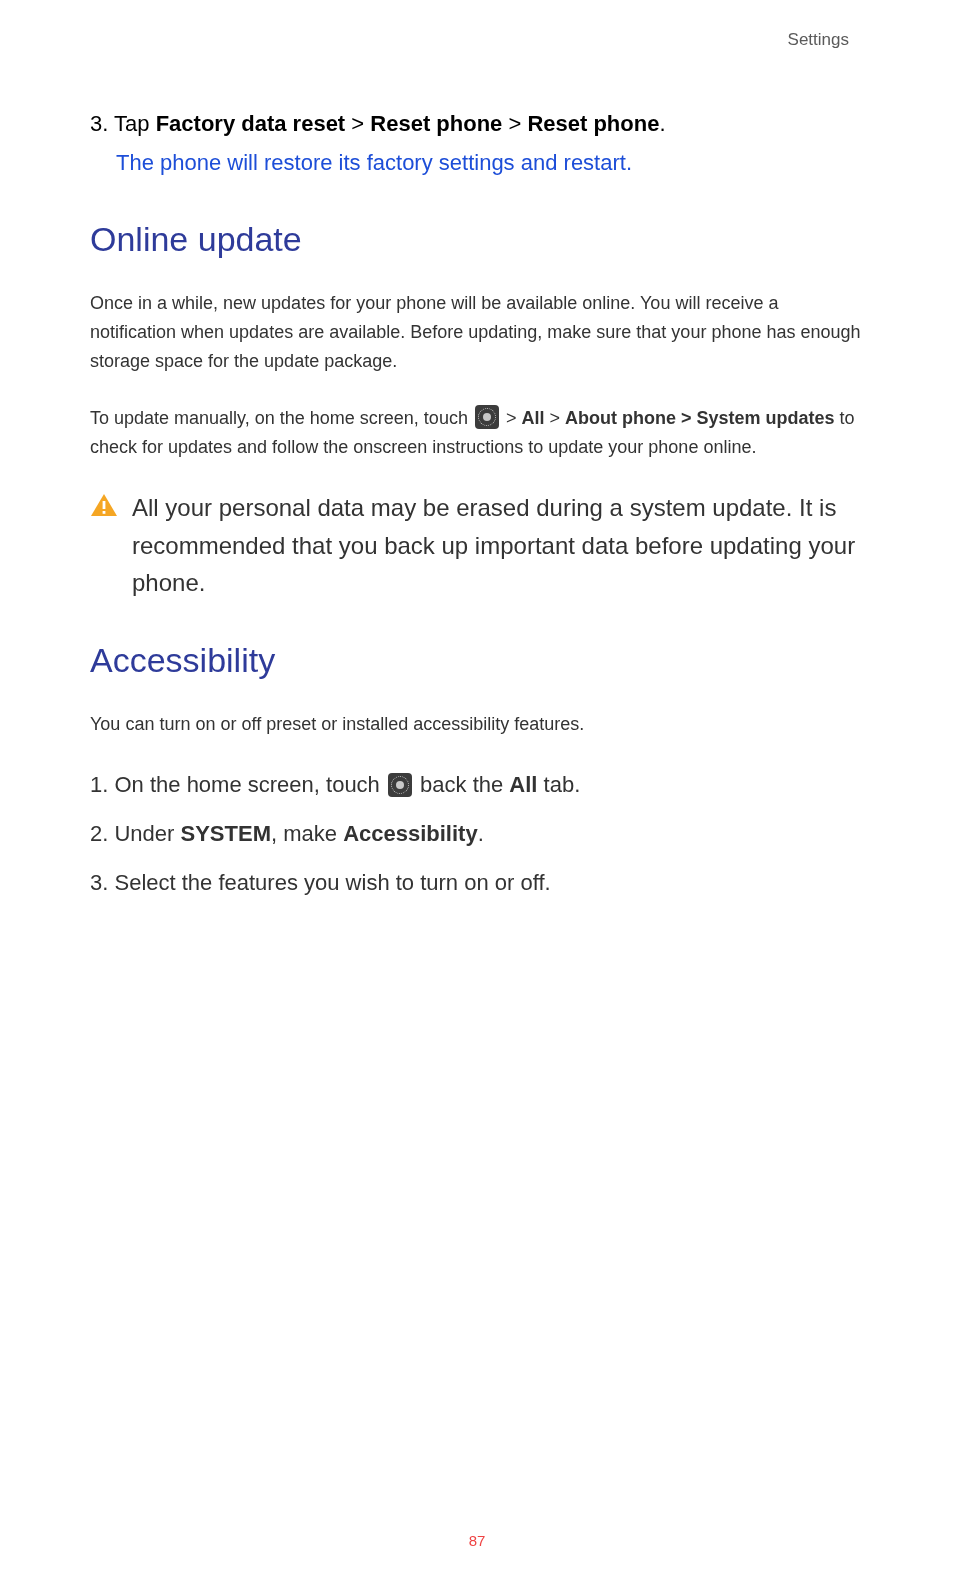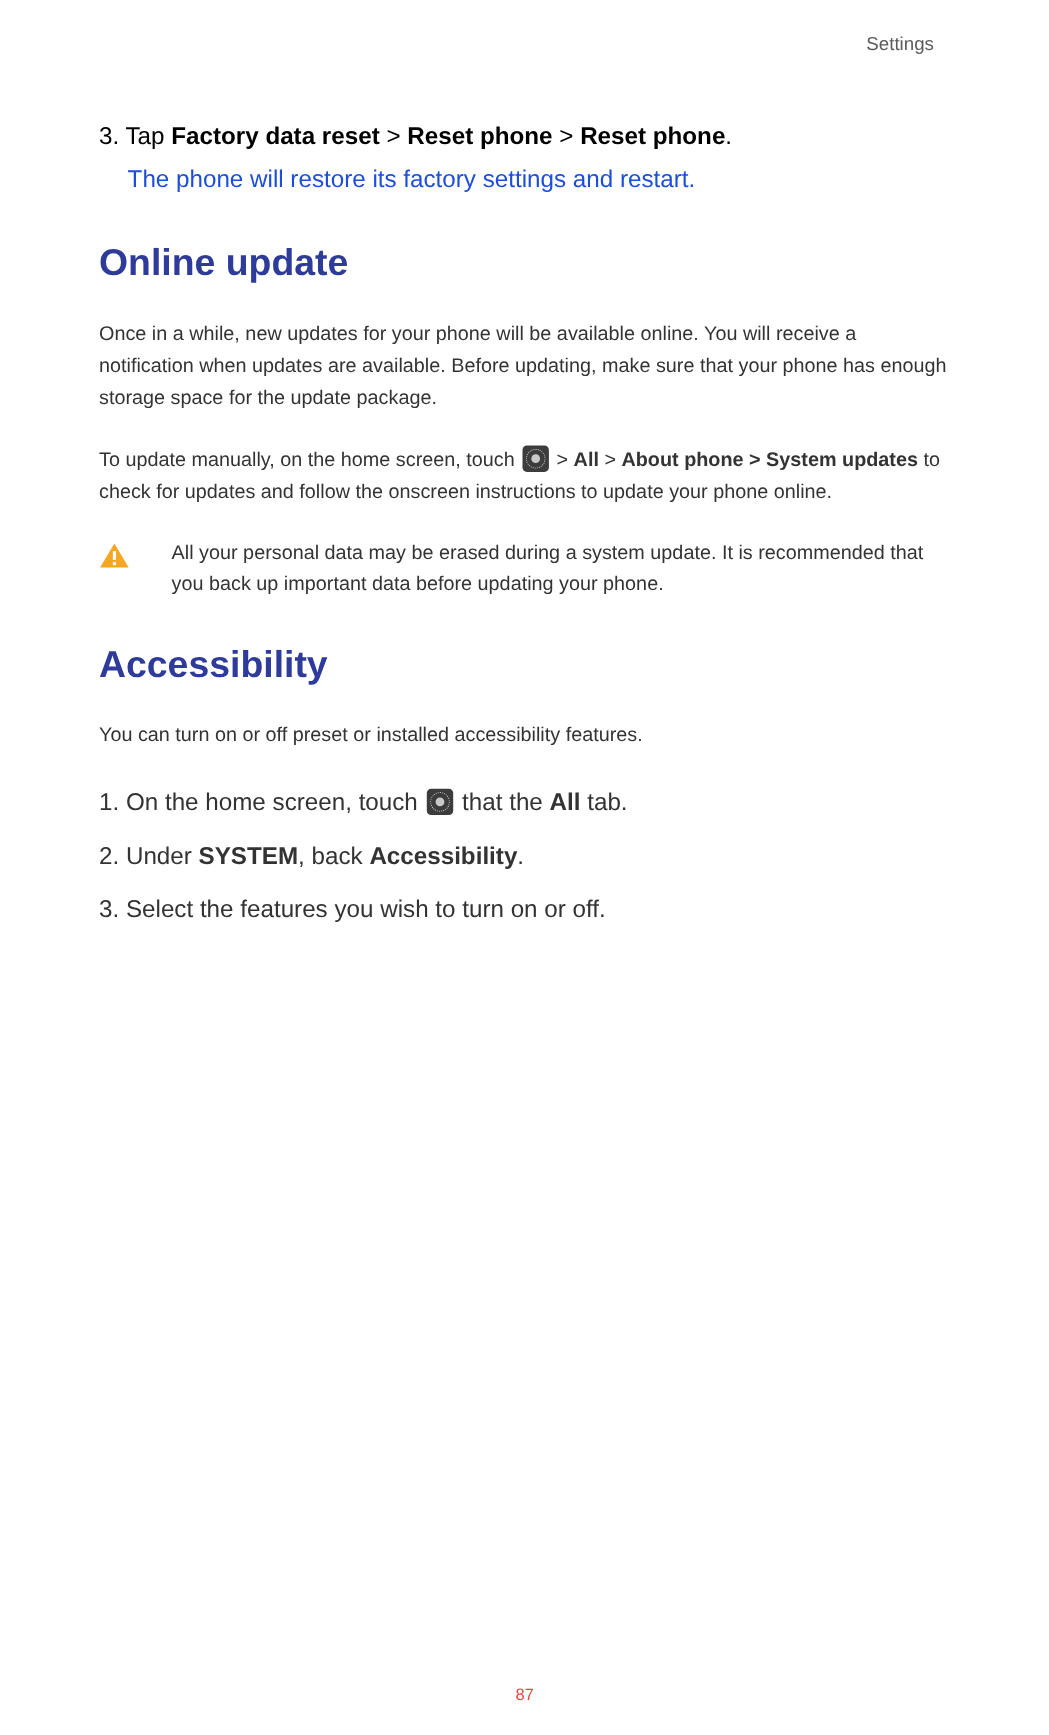--- a/index.html
+++ b/index.html
@@ -32,21 +32,21 @@
   }
   .step-sub {
     font-size: 22px;
     line-height: 1.6;
     color: #1d4ed8;
     margin-left: 26px;
     margin-bottom: 40px;
   }
   .section-heading {
     font-size: 34px;
-    font-weight: bold;
+    font-weight: normal;
     color: #2e3b9a;
     margin: 30px 0 30px 0;
   }
   .para {
     font-size: 18px;
     line-height: 1.6;
     color: #333333;
     margin-bottom: 28px;
   }
   .bold { font-weight: bold; }
@@ -79,24 +79,23 @@
     gap: 14px;
     margin-bottom: 40px;
   }
   .warning-icon {
     flex: 0 0 auto;
     width: 28px;
     height: 24px;
     margin-top: 4px;
   }
   .warning-text {
-    font-size: 18px;
+    font-size: 24px;
     line-height: 1.55;
     color: #333333;
-    margin-left: 24px;
   }
   .ol-step {
     font-size: 22px;
     line-height: 1.6;
     color: #333333;
     margin-bottom: 14px;
   }
   .page-number {
     position: absolute;
     bottom: 28px;
@@ -138,25 +137,25 @@
       </svg>
     </div>
     <div class="warning-text">All your personal data may be erased during a system update. It is recommended that you back up important data before updating your phone.</div>
   </div>
 
   <div class="section-heading">Accessibility</div>
 
   <div class="para">You can turn on or off preset or installed accessibility features.</div>
 
   <div class="ol-step">
-    <span>1.</span><span> On the home screen, touch </span><span class="icon-settings"></span><span> that the </span><span class="bold">All</span><span> tab.</span>
+    <span>1.</span><span> On the home screen, touch </span><span class="icon-settings"></span><span> back the </span><span class="bold">All</span><span> tab.</span>
   </div>
 
   <div class="ol-step">
-    <span>2.</span><span> Under </span><span class="bold">SYSTEM</span><span>, back </span><span class="bold">Accessibility</span><span>.</span>
+    <span>2.</span><span> Under </span><span class="bold">SYSTEM</span><span>, make </span><span class="bold">Accessibility</span><span>.</span>
   </div>
 
   <div class="ol-step">
     <span>3.</span><span> Select the features you wish to turn on or off.</span>
   </div>
 
   <div class="page-number">87</div>
 </div>
 
 </body></html>

